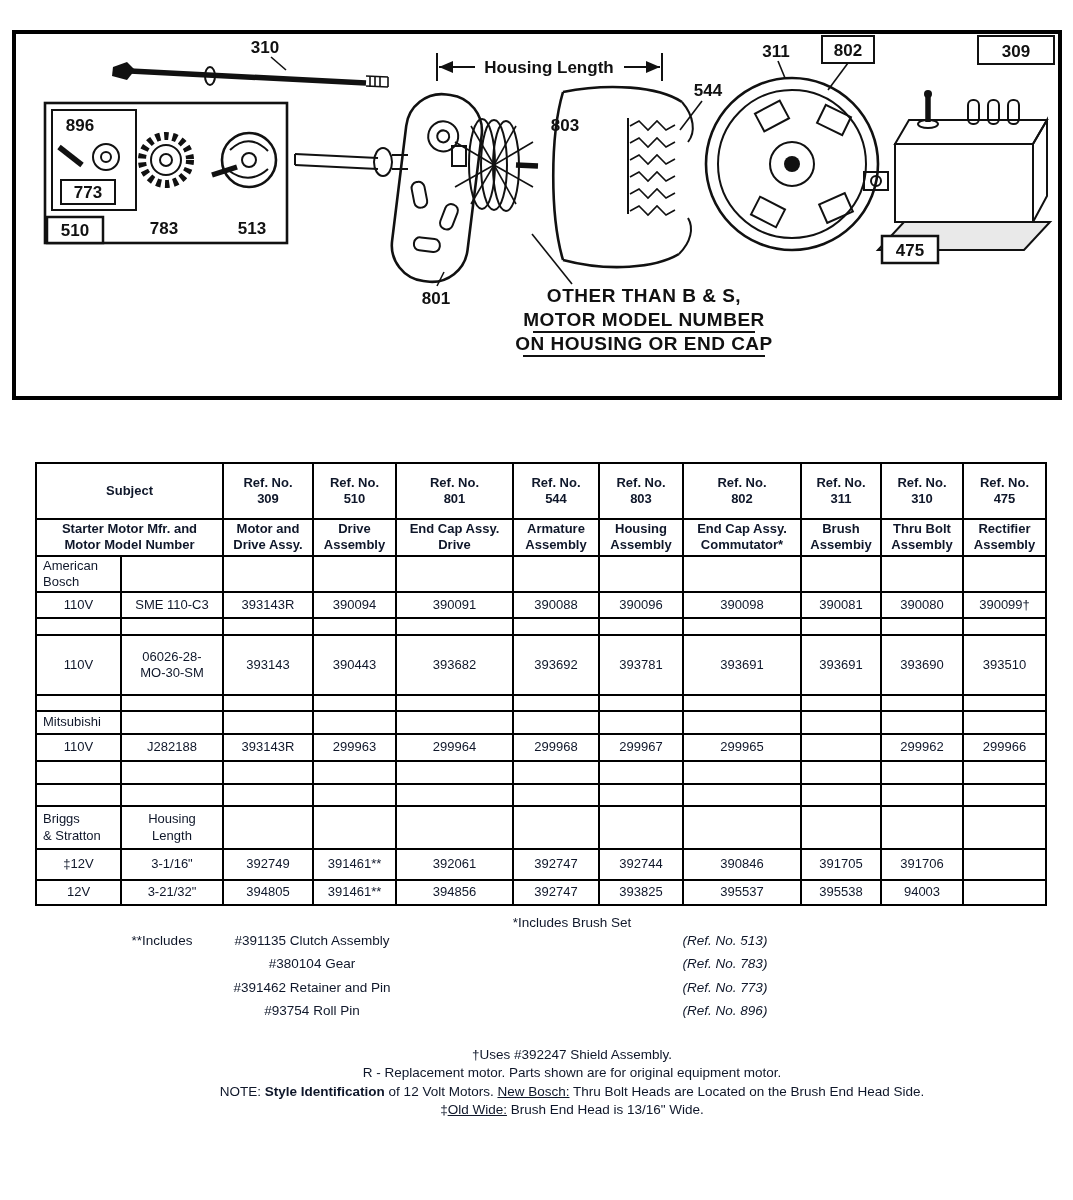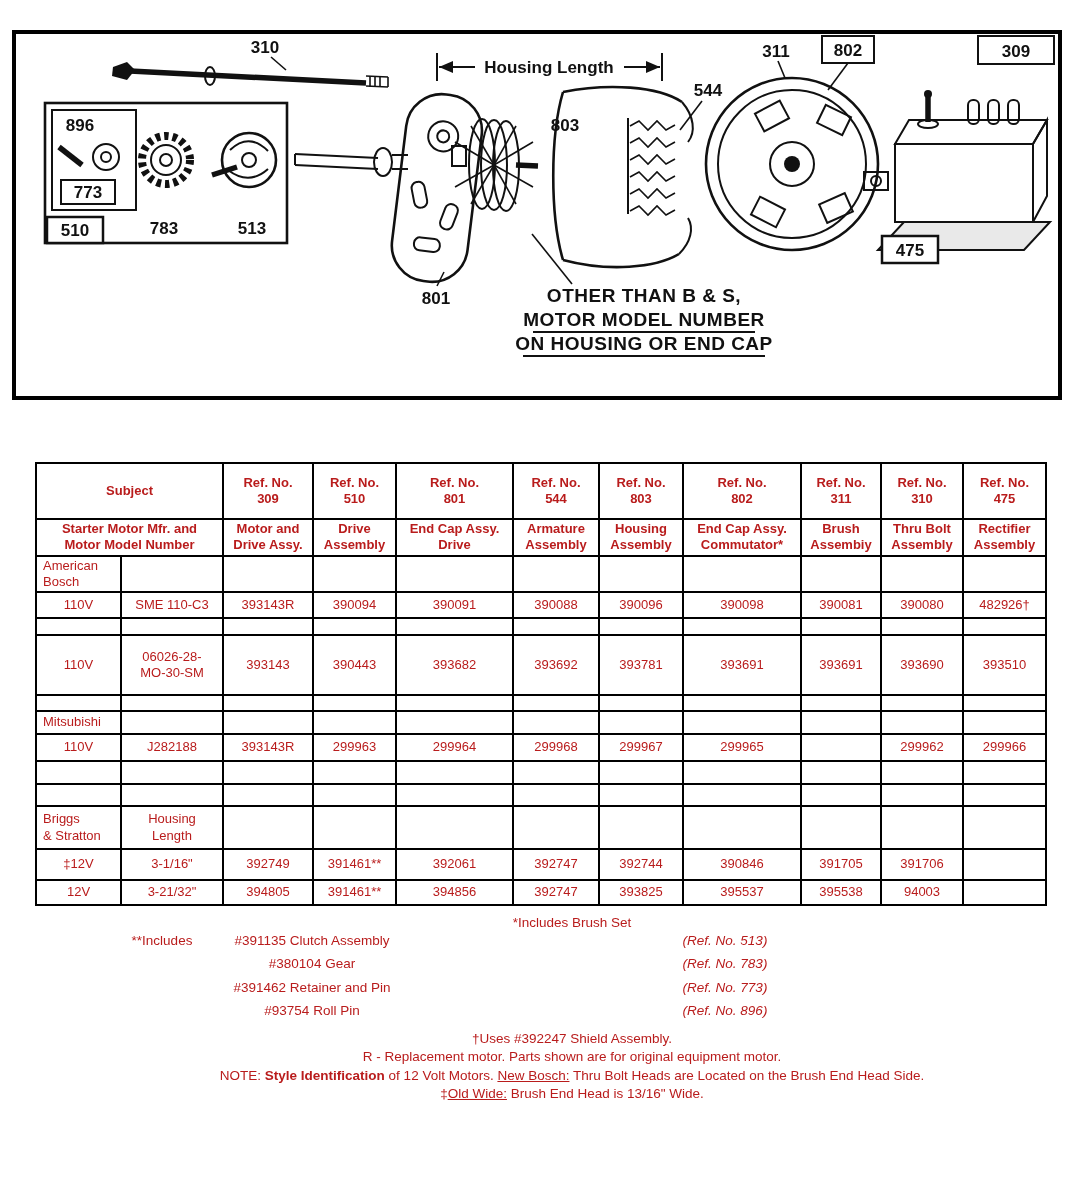--- a/index.html
+++ b/index.html
@@ -1,18 +1,18 @@
 <!DOCTYPE html>
 <html><head>
 <meta charset="utf-8">
 <style>
   * { box-sizing: border-box; }
   html,body { margin:0; padding:0; background:#ffffff; }
   .page { position:relative; width:1073px; height:1200px; background:#ffffff;
-          font-family:"Liberation Sans", sans-serif; color:#b91c1c; overflow:hidden; }
+          font-family:"Liberation Sans", sans-serif; color:#0f172a; overflow:hidden; }
 
   
   .diagram-box { position:absolute; left:12px; top:30px; width:1050px; height:370px;
                  border:4px solid #000; background:#fff; }
   .diagram-box svg { display:block; width:100%; height:100%; }
   svg .s1  { stroke:#111; stroke-width:1.6; fill:none; }
   svg .s2  { stroke:#111; stroke-width:2;   fill:none; }
   svg .s25 { stroke:#111; stroke-width:2.6; fill:none; }
   svg .s5  { stroke:#111; stroke-width:5.5; fill:none; }
   svg .fill{ fill:#111; stroke:none; }
@@ -29,21 +29,21 @@
   .parts-table th { font-weight:700; }
   .parts-table tr.hr1 th { height:56px; }
   .parts-table tr.hr2 th { height:32px; }
   .parts-table td.left { text-align:left; padding-left:6px; }
 
   
   .footnotes { position:absolute; left:112px; top:914px; width:920px; font-size:13.5px; line-height:1.35;text-align:center; }
   .footnotes p { margin:0; }
   .fn-brush { margin-left:20px; margin-bottom:13px; }
   .fn-includes { display:grid; grid-template-columns:88px 200px auto; column-gap:6px; row-gap:5px;
-                 margin-left:6px; margin-bottom:10px; }
+                 margin-left:6px; margin-bottom:26px; }
   .fn-includes .c1 { grid-column:1; }
   .fn-includes .c2 { grid-column:2; }
   .fn-includes .c3 { grid-column:3;font-style:italic; }
   .fn-shield { margin-left:14px; margin-bottom:14px; }
   .fn-replacement { margin-left:2px; margin-bottom:19px; }
   .fn-note { margin-bottom:9px; }
   .fn-old { margin-left:330px; }
   .u { text-decoration:underline; }
   .b { font-weight:700; }
 </style>
@@ -299,21 +299,21 @@
           <td>110V</td>
           <td>SME 110-C3</td>
           <td>393143R</td>
           <td>390094</td>
           <td>390091</td>
           <td>390088</td>
           <td>390096</td>
           <td>390098</td>
           <td>390081</td>
           <td>390080</td>
-          <td>482926†</td>
+          <td>390099†</td>
         </tr>
         <tr style="height: 17px;">
           <td></td>
           <td></td>
           <td></td>
           <td></td>
           <td></td>
           <td></td>
           <td></td>
           <td></td>

